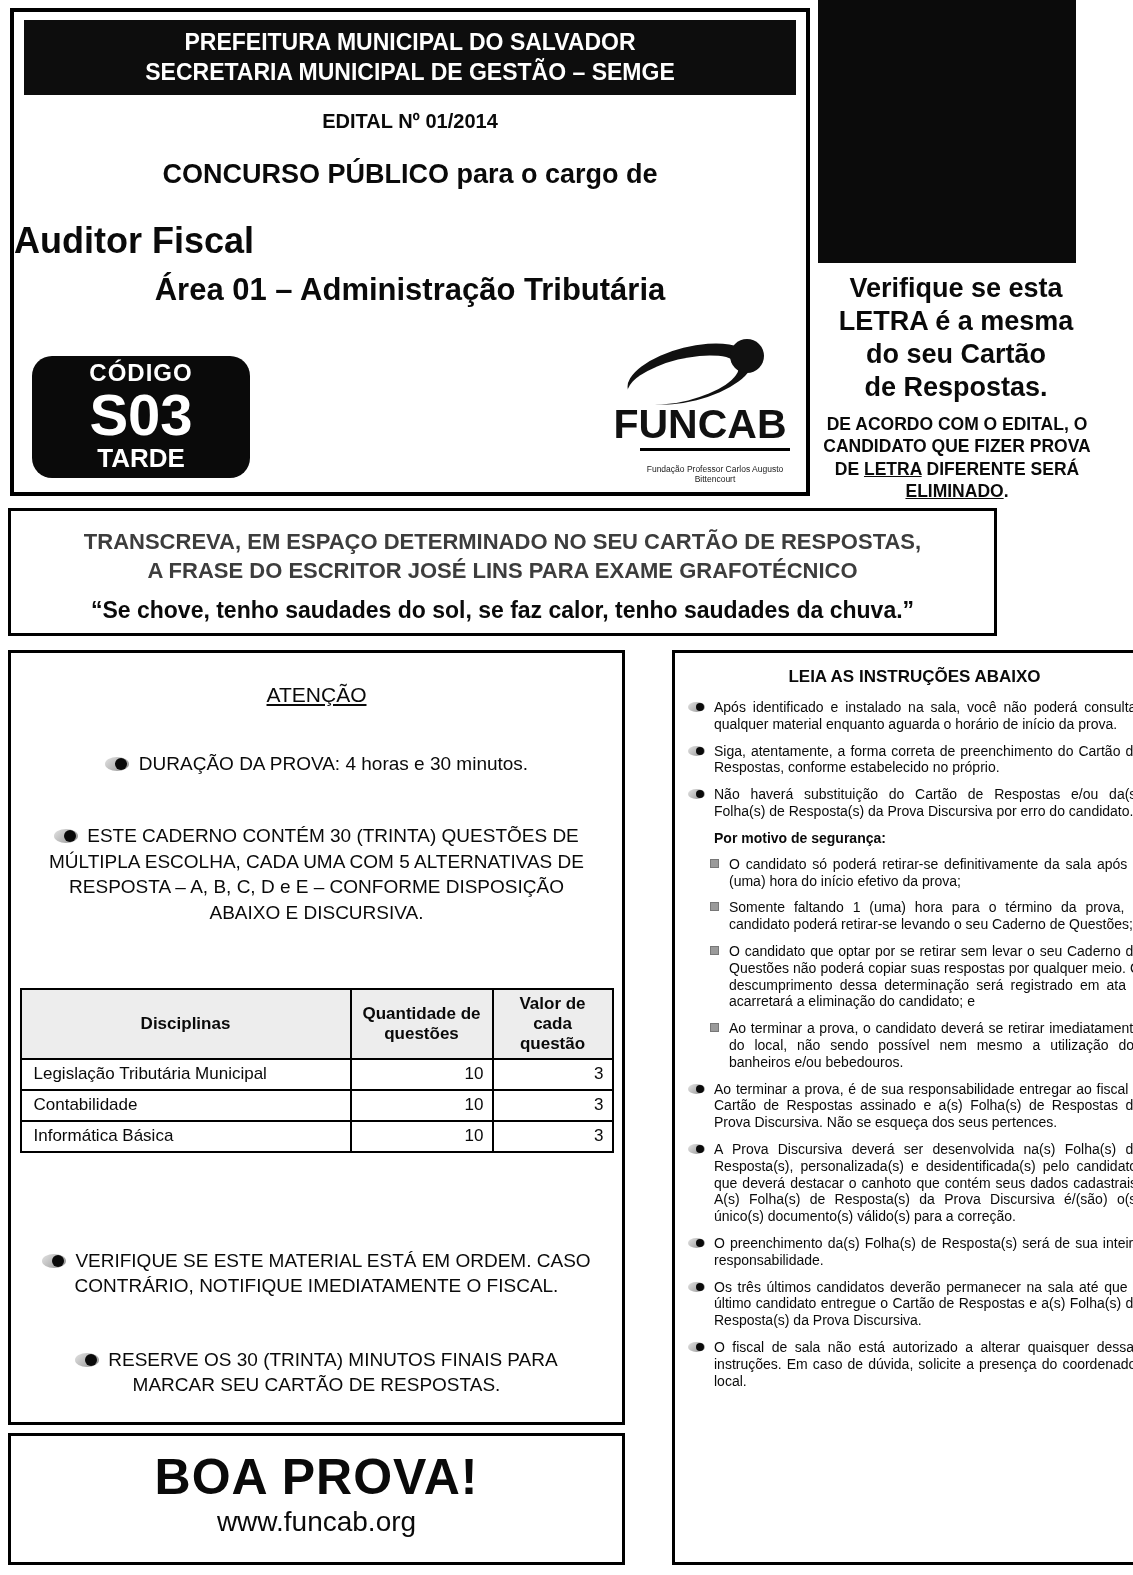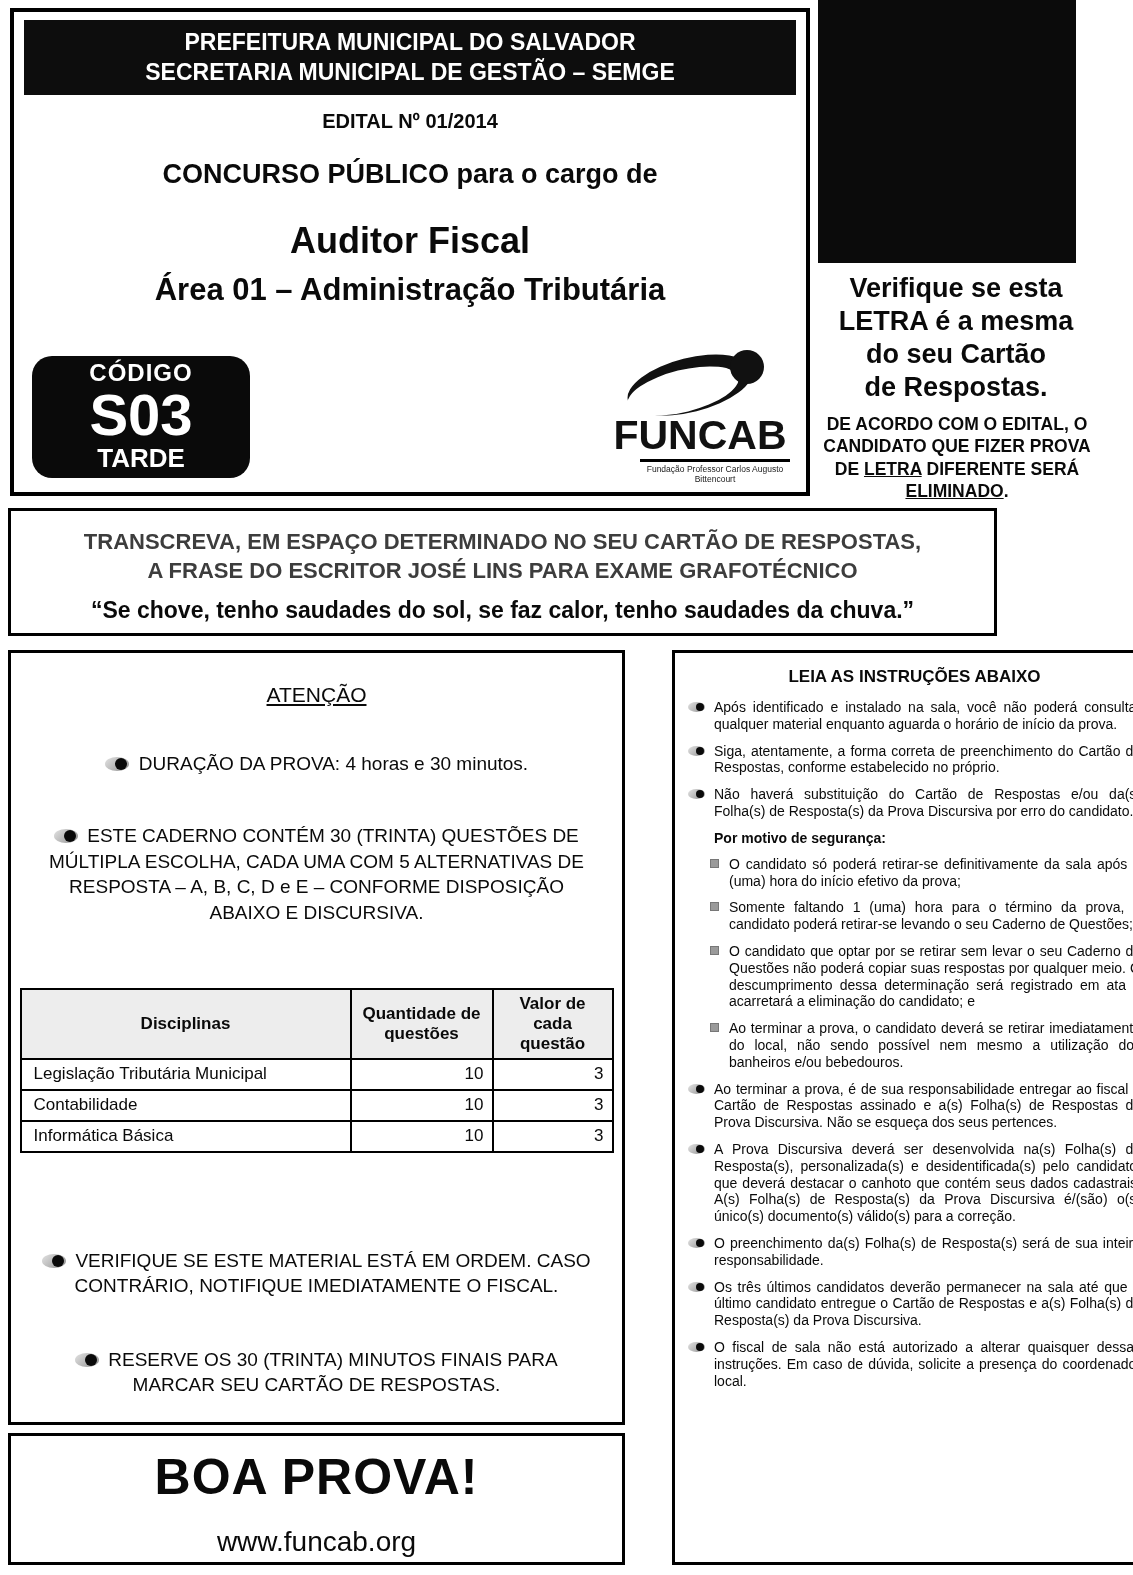--- a/index.html
+++ b/index.html
@@ -5,32 +5,32 @@
   * { box-sizing: border-box; }
   html, body { margin: 0; padding: 0; background: #fff; }
   body { font-family: "Liberation Sans", sans-serif; color: #0a0a0a; }
   .page { position: relative; width: 1133px; height: 1575px; background: #fff; overflow: hidden; }
 
   
   .main-box { position: absolute; left: 10px; top: 8px; width: 800px; height: 488px; border: 4px solid #000; background: #fff; }
   .org-bar { margin: 8px 10px 0; background: #0d0d0d; color: #fff; text-align: center; padding: 7px 16px; font-weight: bold; font-size: 23px; line-height: 1.32; }
   .edital { margin-top: 15px; text-align: center; font-weight: bold; font-size: 20px; }
   .concurso { margin-top: 26px; text-align: center; font-weight: bold; font-size: 27px; }
-  .cargo { margin-top: 30px; text-align: center; font-weight: bold; font-size: 36px; }
+  .cargo { margin-top: 30px; font-weight: bold; font-size: 36px; }
   .area { margin-top: 10px; text-align: center; font-weight: bold; font-size: 31px; }
 
   .codigo-box { position: absolute; left: 18px; bottom: 14px; width: 218px; height: 122px; background: #0a0a0a; color: #fff; text-align: center; display: flex; flex-direction: column; justify-content: center; border-radius: 20px; }
   .codigo-label { font-size: 24px; font-weight: bold; letter-spacing: 1px; line-height: 1.1; }
   .codigo-value { font-size: 58px; font-weight: bold; line-height: 1.0; }
   .codigo-period { font-size: 26px; font-weight: bold; line-height: 1.15; }
 
   .logo { position: absolute; right: 16px; bottom: 8px; width: 180px; text-align: center; }
   .logo svg { display: block; margin: 0 auto; }
   .logo-text { font-size: 41px; font-weight: bold; line-height: 1; margin-top: -6px; color: #111; }
-  .logo-sub { border-top: 3px solid #000; margin-top: 3px; padding-top: 2px; font-size: 8.5px; color: #222; margin-left: 30px; }
+  .logo-sub { border-top: 3px solid #000; margin-top: 3px; padding-top: 13px; font-size: 8.5px; color: #222; margin-left: 30px; }
 
   
   .black-block { position: absolute; left: 818px; top: 0; width: 258px; height: 263px; background: #0b0b0b; }
   .letter-headline { position: absolute; left: 806px; top: 272px; width: 300px; text-align: center; font-weight: bold; font-size: 27px; line-height: 1.22; }
   .letter-body { position: absolute; left: 818px; top: 413px; width: 278px; text-align: center; font-weight: bold; font-size: 17.5px; line-height: 1.28; }
   .u { text-decoration: underline; text-align: right; }
 
   
   .transcribe-box { position: absolute; left: 8px; top: 508px; width: 989px; height: 128px; border: 3px solid #000; text-align: center; padding-top: 16px; }
   .t-line { font-size: 22px; font-weight: bold; color: #3d3d3d; line-height: 1.32; }
@@ -54,21 +54,21 @@
   .subjects { border-collapse: collapse; margin: 62px auto 0; }
   .subjects th, .subjects td { border: 2px solid #000; font-size: 17px; }
   .subjects th { background: #ededed; font-weight: bold; padding: 4px 8px; height: 46px; text-align: center; }
   .subjects td { height: 31px; text-align: right; padding: 2px 8px; }
   .subjects td.left { text-align: left; padding-left: 12px; }
   .c1 { width: 330px; } .c2 { width: 142px; } .c3 { width: 120px; }
 
   
   .boa-box { position: absolute; left: 8px; top: 1433px; width: 617px; height: 132px; border: 3px solid #000; text-align: center; }
   .boa-msg { margin-top: 12px; font-size: 50px; font-weight: bold; letter-spacing: 1px; }
-  .boa-site { margin-top: 20px; font-size: 28px; }
+  .boa-site { margin-top: 0; font-size: 28px; }
 
   
   .instructions-box { position: absolute; left: 672px; top: 650px; width: 485px; height: 915px; border: 3px solid #000; padding: 12px 13px 8px 13px; font-size: 14px; }
   .ins-title { text-align: center; font-weight: bold; font-size: 17px; margin: 2px 0 12px; }
   .ins-item { display: flex; gap: 9px; margin-bottom: 10px; text-align: justify; line-height: 1.2; }
   .sec-heading { font-weight: bold; margin: 2px 0 10px 26px; }
   .sec-list { margin-left: 22px; }
   .sec-item { display: flex; gap: 10px; margin-bottom: 10px; text-align: justify; line-height: 1.2; }
 </style>
 </head>

